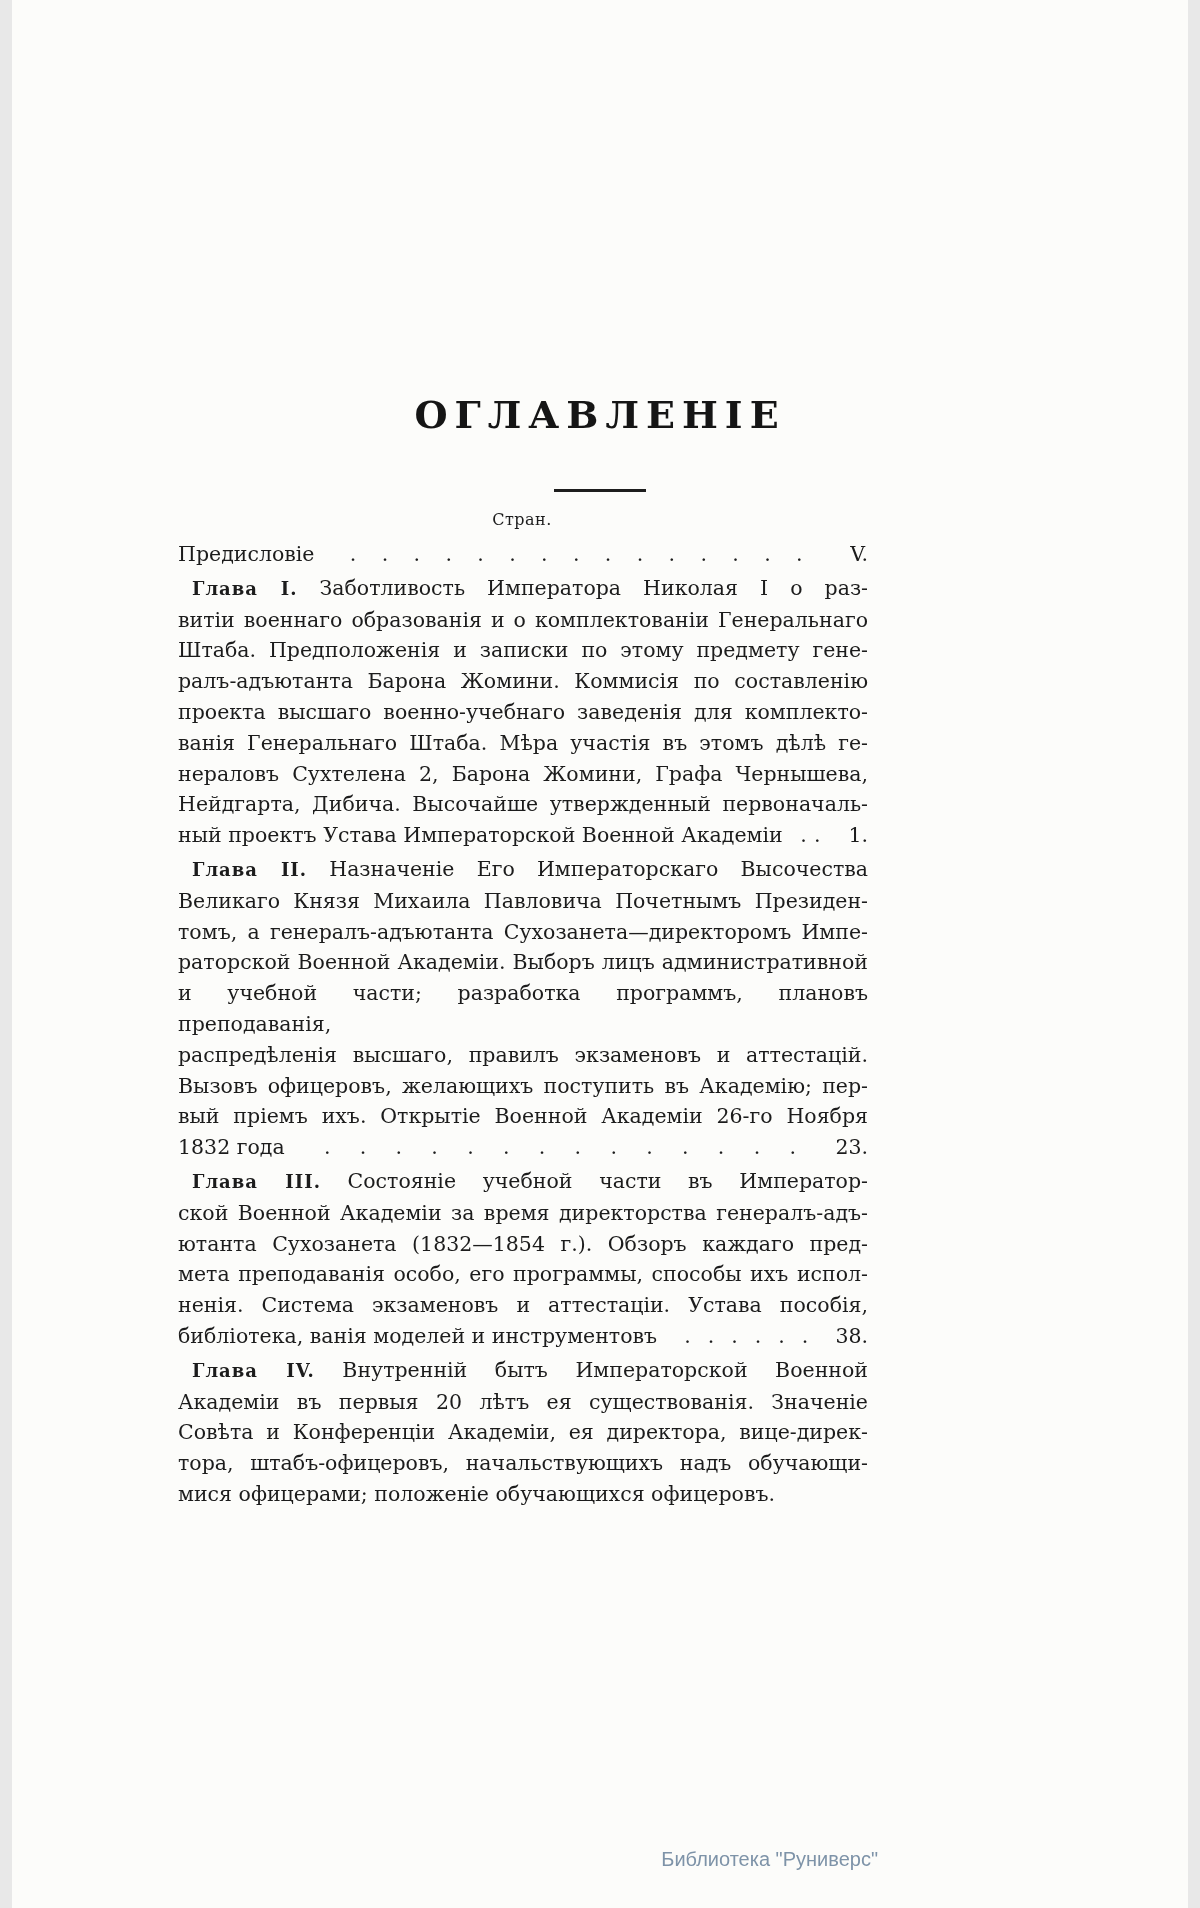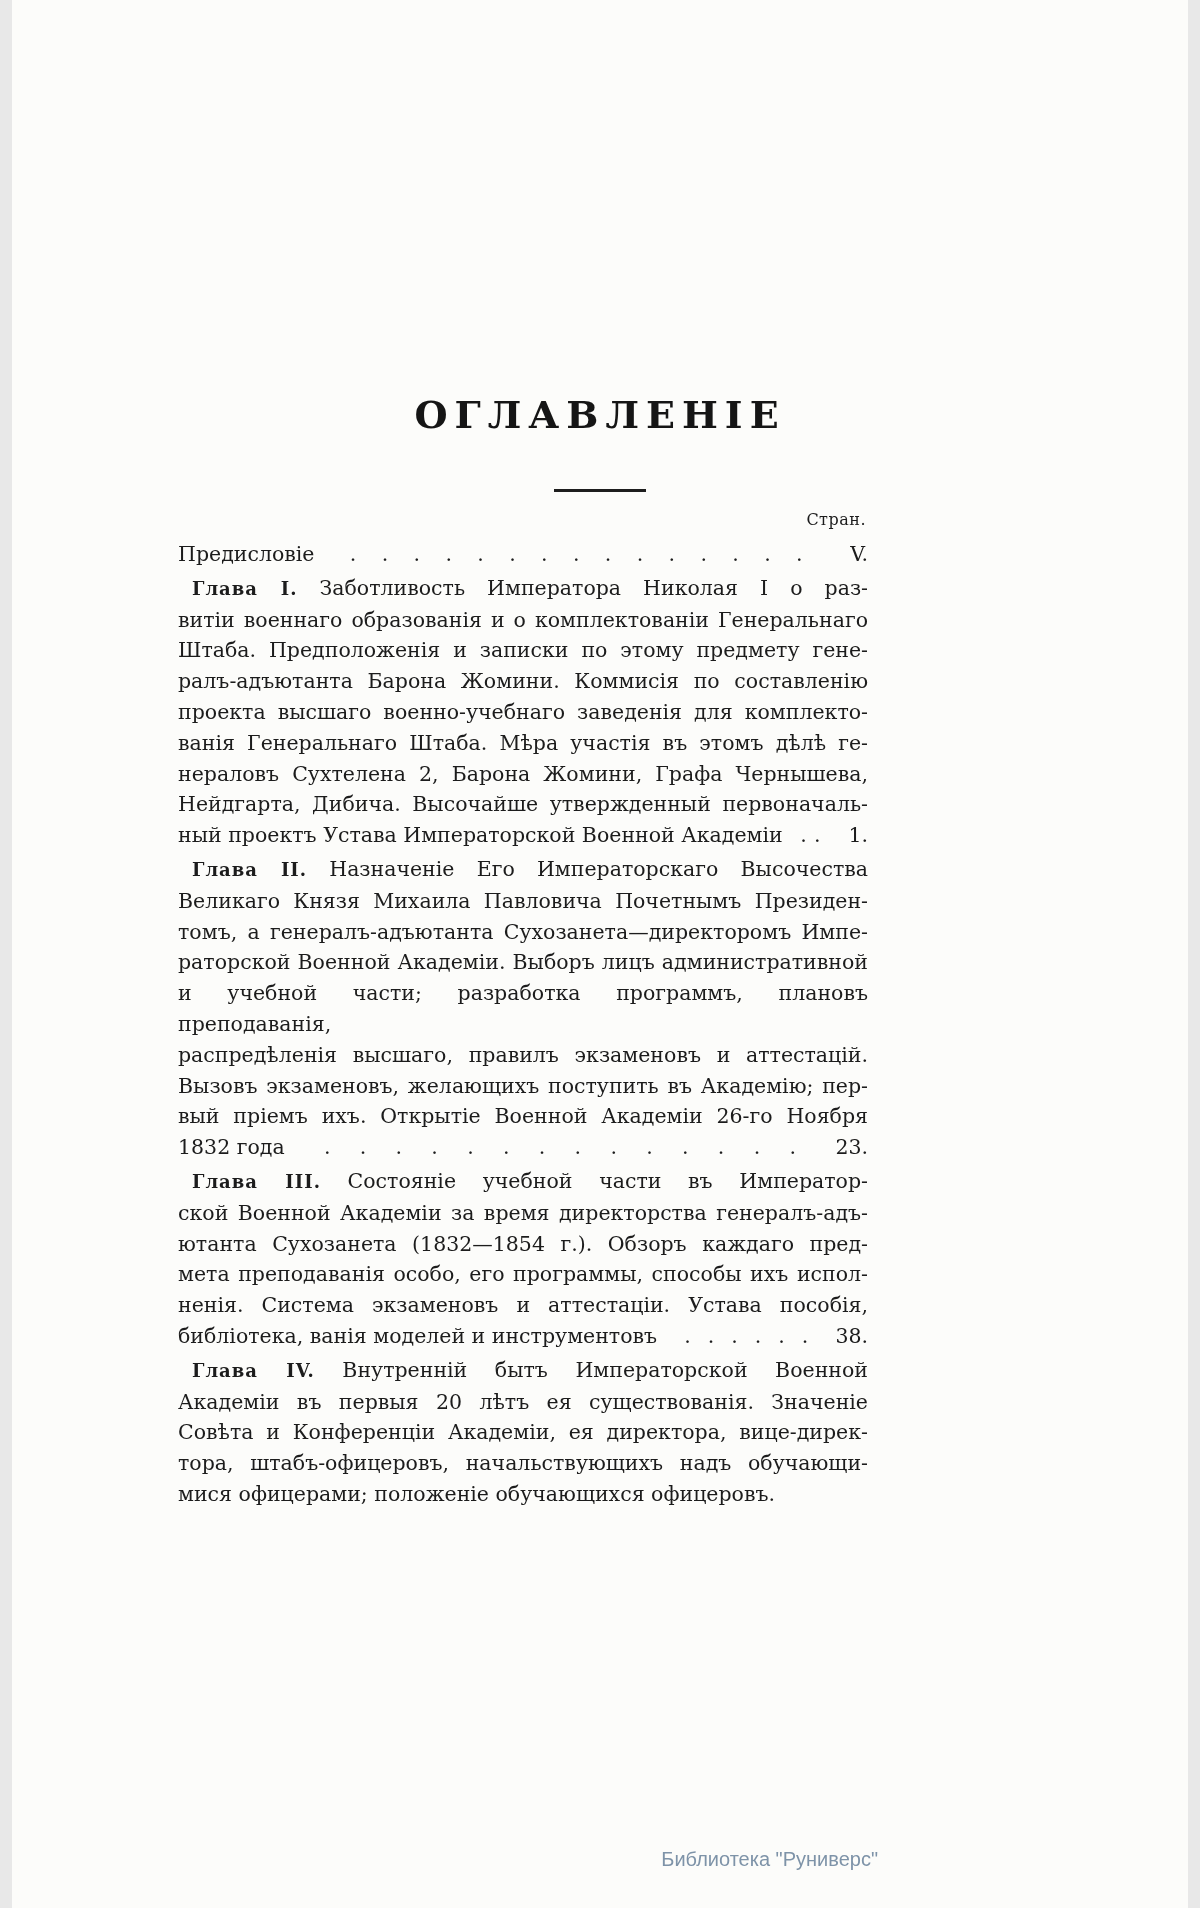--- a/index.html
+++ b/index.html
@@ -30,21 +30,21 @@
     height: 3px;
     background: #1d1d1d;
     margin: 52px auto 0 auto;
   }
   .content {
     width: 690px;
     margin-left: 166px;
     margin-top: 18px;
   }
   .col-header {
-    text-align: right;
+    text-align: center;
     font-size: 16px;
     letter-spacing: 0.5px;
     margin-bottom: 6px;
     padding-right: 2px;
   }
   .line {
     font-size: 20.5px;
     line-height: 30.8px;
     white-space: nowrap;
   }
@@ -148,21 +148,21 @@
             <span class="page-num">1.</span>
           </div>
         </div>
         <div class="chapter-entry">
           <div class="line justify first"><span class="chapter-label">Глава II.</span> Назначеніе Его Императорскаго Высочества</div>
           <div class="line justify">Великаго Князя Михаила Павловича Почетнымъ Президен-</div>
           <div class="line justify">томъ, а генералъ-адъютанта Сухозанета—директоромъ Импе-</div>
           <div class="line justify">раторской Военной Академіи. Выборъ лицъ административной</div>
           <div class="line justify">и учебной части; разработка программъ, плановъ преподаванія,</div>
           <div class="line justify">распредѣленія высшаго, правилъ экзаменовъ и аттестацій.</div>
-          <div class="line justify">Вызовъ экзаменовъ, желающихъ поступить въ Академію; пер-</div>
+          <div class="line justify">Вызовъ офицеровъ, желающихъ поступить въ Академію; пер-</div>
           <div class="line justify">вый пріемъ ихъ. Открытіе Военной Академіи 26-го Ноября</div>
           <div class="line last-flex">
             <span>1832 года</span>
             <span class="leader">
               <span>.</span>
               <span>.</span>
               <span>.</span>
               <span>.</span>
               <span>.</span>
               <span>.</span>

